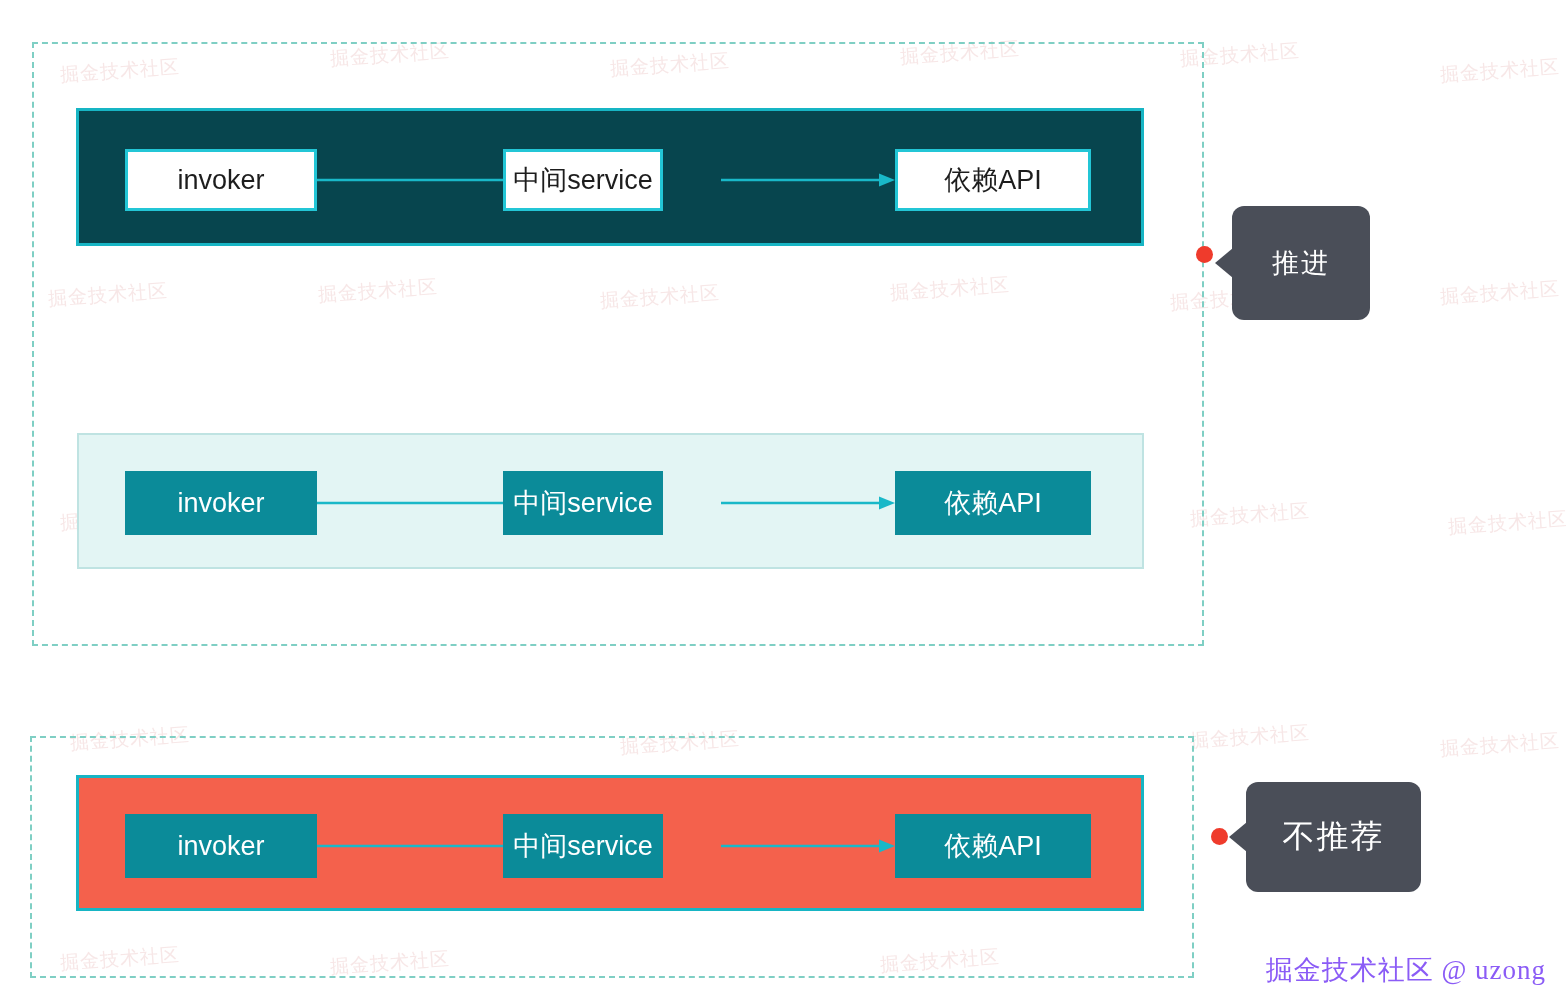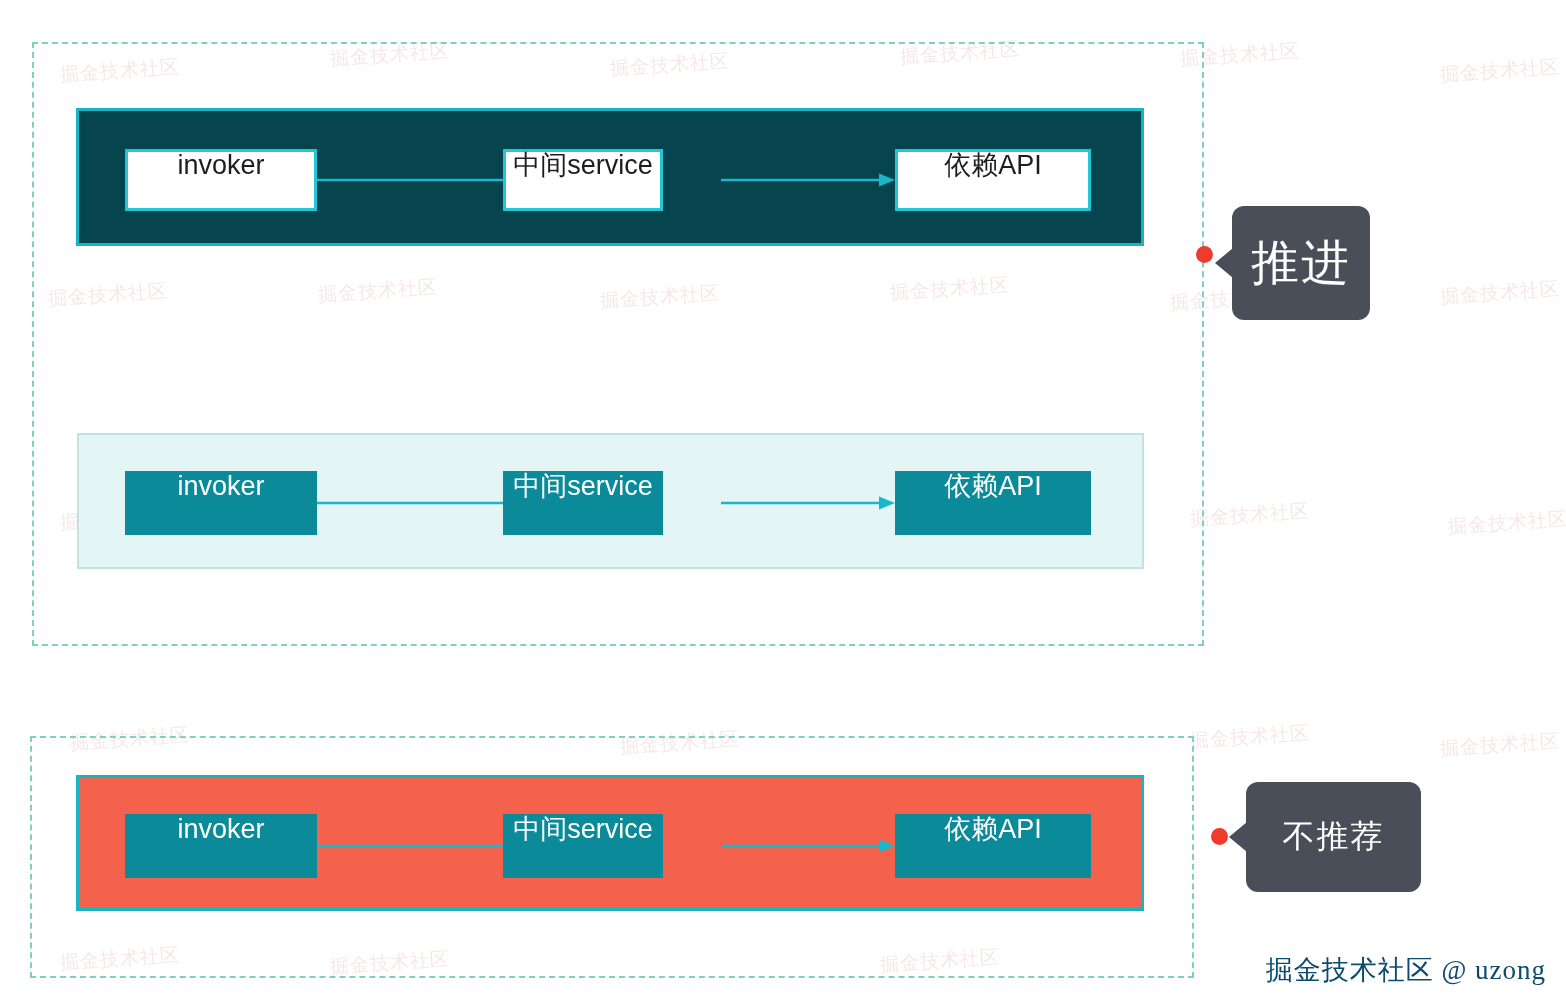--- a/index.html
+++ b/index.html
@@ -63,20 +63,21 @@
   
   .flow {
     position: absolute;
     left: 0; top: 0; right: 0; bottom: 0;
   }
 
   .node {
     position: absolute;
     box-sizing: border-box;
     display: flex;
+    align-items: center;
     justify-content: center;
     font-size: 27px;
     line-height: 1;
     white-space: nowrap;
   }
   
   .node.n1 { left: 46px;  width: 192px; }
   .node.n2 { left: 424px; width: 160px; }
   .node.n3 { left: 816px; width: 196px; }
 
@@ -141,37 +142,37 @@
     width: 0; height: 0;
     border-top: 15px solid transparent;
     border-bottom: 15px solid transparent;
     border-right: 18px solid #4a4e58;
   }
 
   #callout-push { left: 1196px; top: 246px; }
   #callout-push .callout-box {
     left: 36px; top: -40px;
     width: 138px; height: 114px;
-    font-size: 48px;
+    font-size: 27px;
   }
 
   #callout-avoid { left: 1211px; top: 828px; }
   #callout-avoid .callout-box {
     left: 35px; top: -46px;
     width: 175px; height: 110px;
     font-size: 32px;
   }
 
   
   #attribution {
     position: absolute;
     right: 20px;
     bottom: 14px;
     font-size: 27px;
-    color: #0c4a6e;
+    color: #8b5cf6;
     font-family: "Liberation Serif", "DejaVu Serif", serif;
     white-space: nowrap;
     letter-spacing: 1px;
     user-select: none;
     margin-left: 48px;
   }
 </style>
 </head>
 <body>
 

